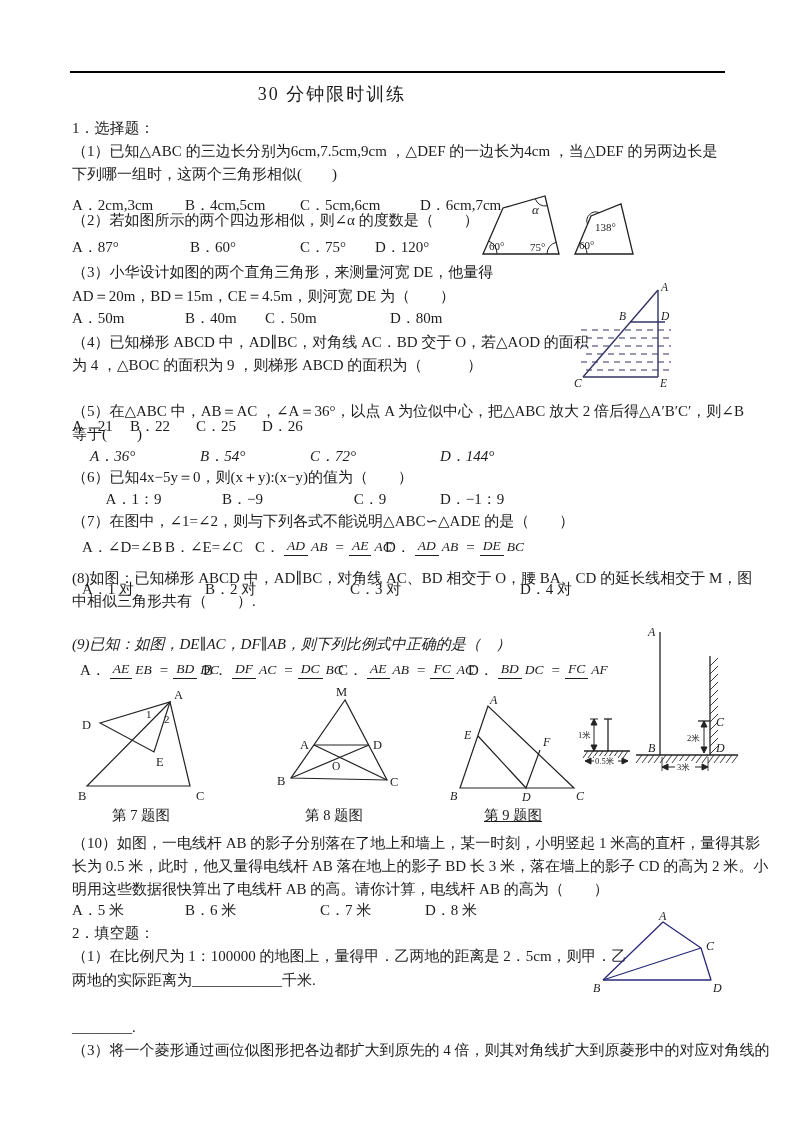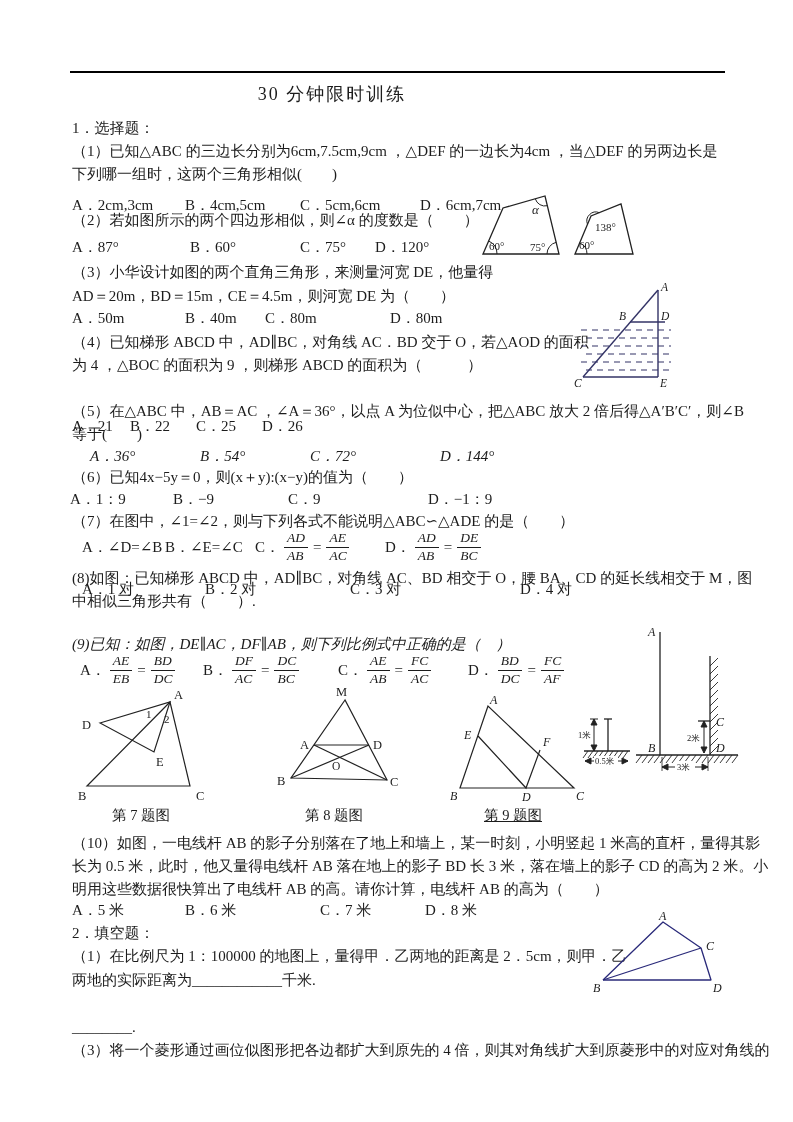--- a/index.html
+++ b/index.html
@@ -10,21 +10,21 @@
   }
   .rule {position:absolute; left:70px; top:71px; width:655px; height:2px; background:#000;}
   .title {position:absolute; left:72px; top:82px; width:520px; text-align:center;
           font-size:18px; letter-spacing:2px; white-space:nowrap;}
   .ln {position:absolute; left:72px; font-size:15px; line-height:21px; white-space:nowrap;}
   .opts {position:absolute; left:72px; font-size:15px; white-space:nowrap; display:flex;}
   .opts span {display:inline-block;}
   .cap {position:absolute; font-size:14.5px; white-space:nowrap;}
   .fracrow {position:absolute; display:flex; align-items:center; font-size:15px; height:40px; white-space:nowrap;}
   .fgroup {display:inline-flex; align-items:center;}
-  .frac {display:inline-flex; flex-direction:column; align-items:flex-start; font-style:italic;
+  .frac {display:inline-flex; flex-direction:row; align-items:flex-end; font-style:italic;
          font-size:13.5px; line-height:1.25;}
   .frac .fn {border-bottom:1.2px solid #1c1c1c; padding:0 3px;}
   .frac .fd {padding:0 3px;}
   .feq {margin:0 5px;}
   .lbl {margin-right:4px;}
   svg.diag {position:absolute;}
   svg text {font-family:"Liberation Serif","DejaVu Serif",serif;}
 </style>
 </head>
 <body>
@@ -70,21 +70,21 @@
       <text x="120" y="41">138°</text>
       <text x="104" y="59">60°</text>
     </g>
   </svg>
 
   <div class="ln" style="top:262px;">（3）小华设计如图的两个直角三角形，来测量河宽 DE，他量得</div>
   <div class="ln" style="top:286px;">AD＝20m，BD＝15m，CE＝4.5m，则河宽 DE 为（　　）</div>
   <div class="opts" style="top:309px;">
     <span style="width:113px">A．50m</span>
     <span style="width:80px">B．40m</span>
-    <span style="width:125px">C．80m</span>
+    <span style="width:125px">C．50m</span>
     <span>D．80m</span>
   </div>
 
   <svg class="diag" style="left:573px; top:280px;" width="170" height="108" viewBox="0 0 170 108">
     <g fill="none" stroke="#333366" stroke-width="1.4">
       <line x1="85" y1="10" x2="10" y2="97"></line>
       <line x1="85" y1="10" x2="85" y2="97"></line>
       <line x1="10" y1="97" x2="85" y2="97"></line>
       <line x1="57" y1="42" x2="92" y2="42"></line>
     </g>
@@ -117,21 +117,21 @@
   <div class="ln" style="top:401px;">（5）在△ABC 中，AB＝AC ，∠A＝36°，以点 A 为位似中心，把△ABC 放大 2 倍后得△A′B′C′，则∠B</div>
   <div class="ln" style="top:424px;">等于(　　)</div>
   <div class="opts" style="top:447px; left:90px; font-style:italic;">
     <span style="width:110px">A．36°</span>
     <span style="width:110px">B．54°</span>
     <span style="width:130px">C．72°</span>
     <span>D．144°</span>
   </div>
 
   <div class="ln" style="top:467px;">（6）已知4x−5y＝0，则(x＋y):(x−y)的值为（　　）</div>
-  <div class="opts" style="top:490px; left:70px;">
+  <div class="opts" style="top:490px; left:82px;text-align:center;">
     <span style="width:103px">A．1：9</span>
     <span style="width:115px">B．−9</span>
     <span style="width:140px">C．9</span>
     <span>D．−1：9</span>
   </div>
 
   <div class="ln" style="top:511px;">（7）在图中，∠1=∠2，则与下列各式不能说明△ABC∽△ADE 的是（　　）</div>
   <div class="fracrow" style="top:527px; left:82px;">
     <span style="width:83px">A．∠D=∠B</span>
     <span style="width:90px">B．∠E=∠C</span>

